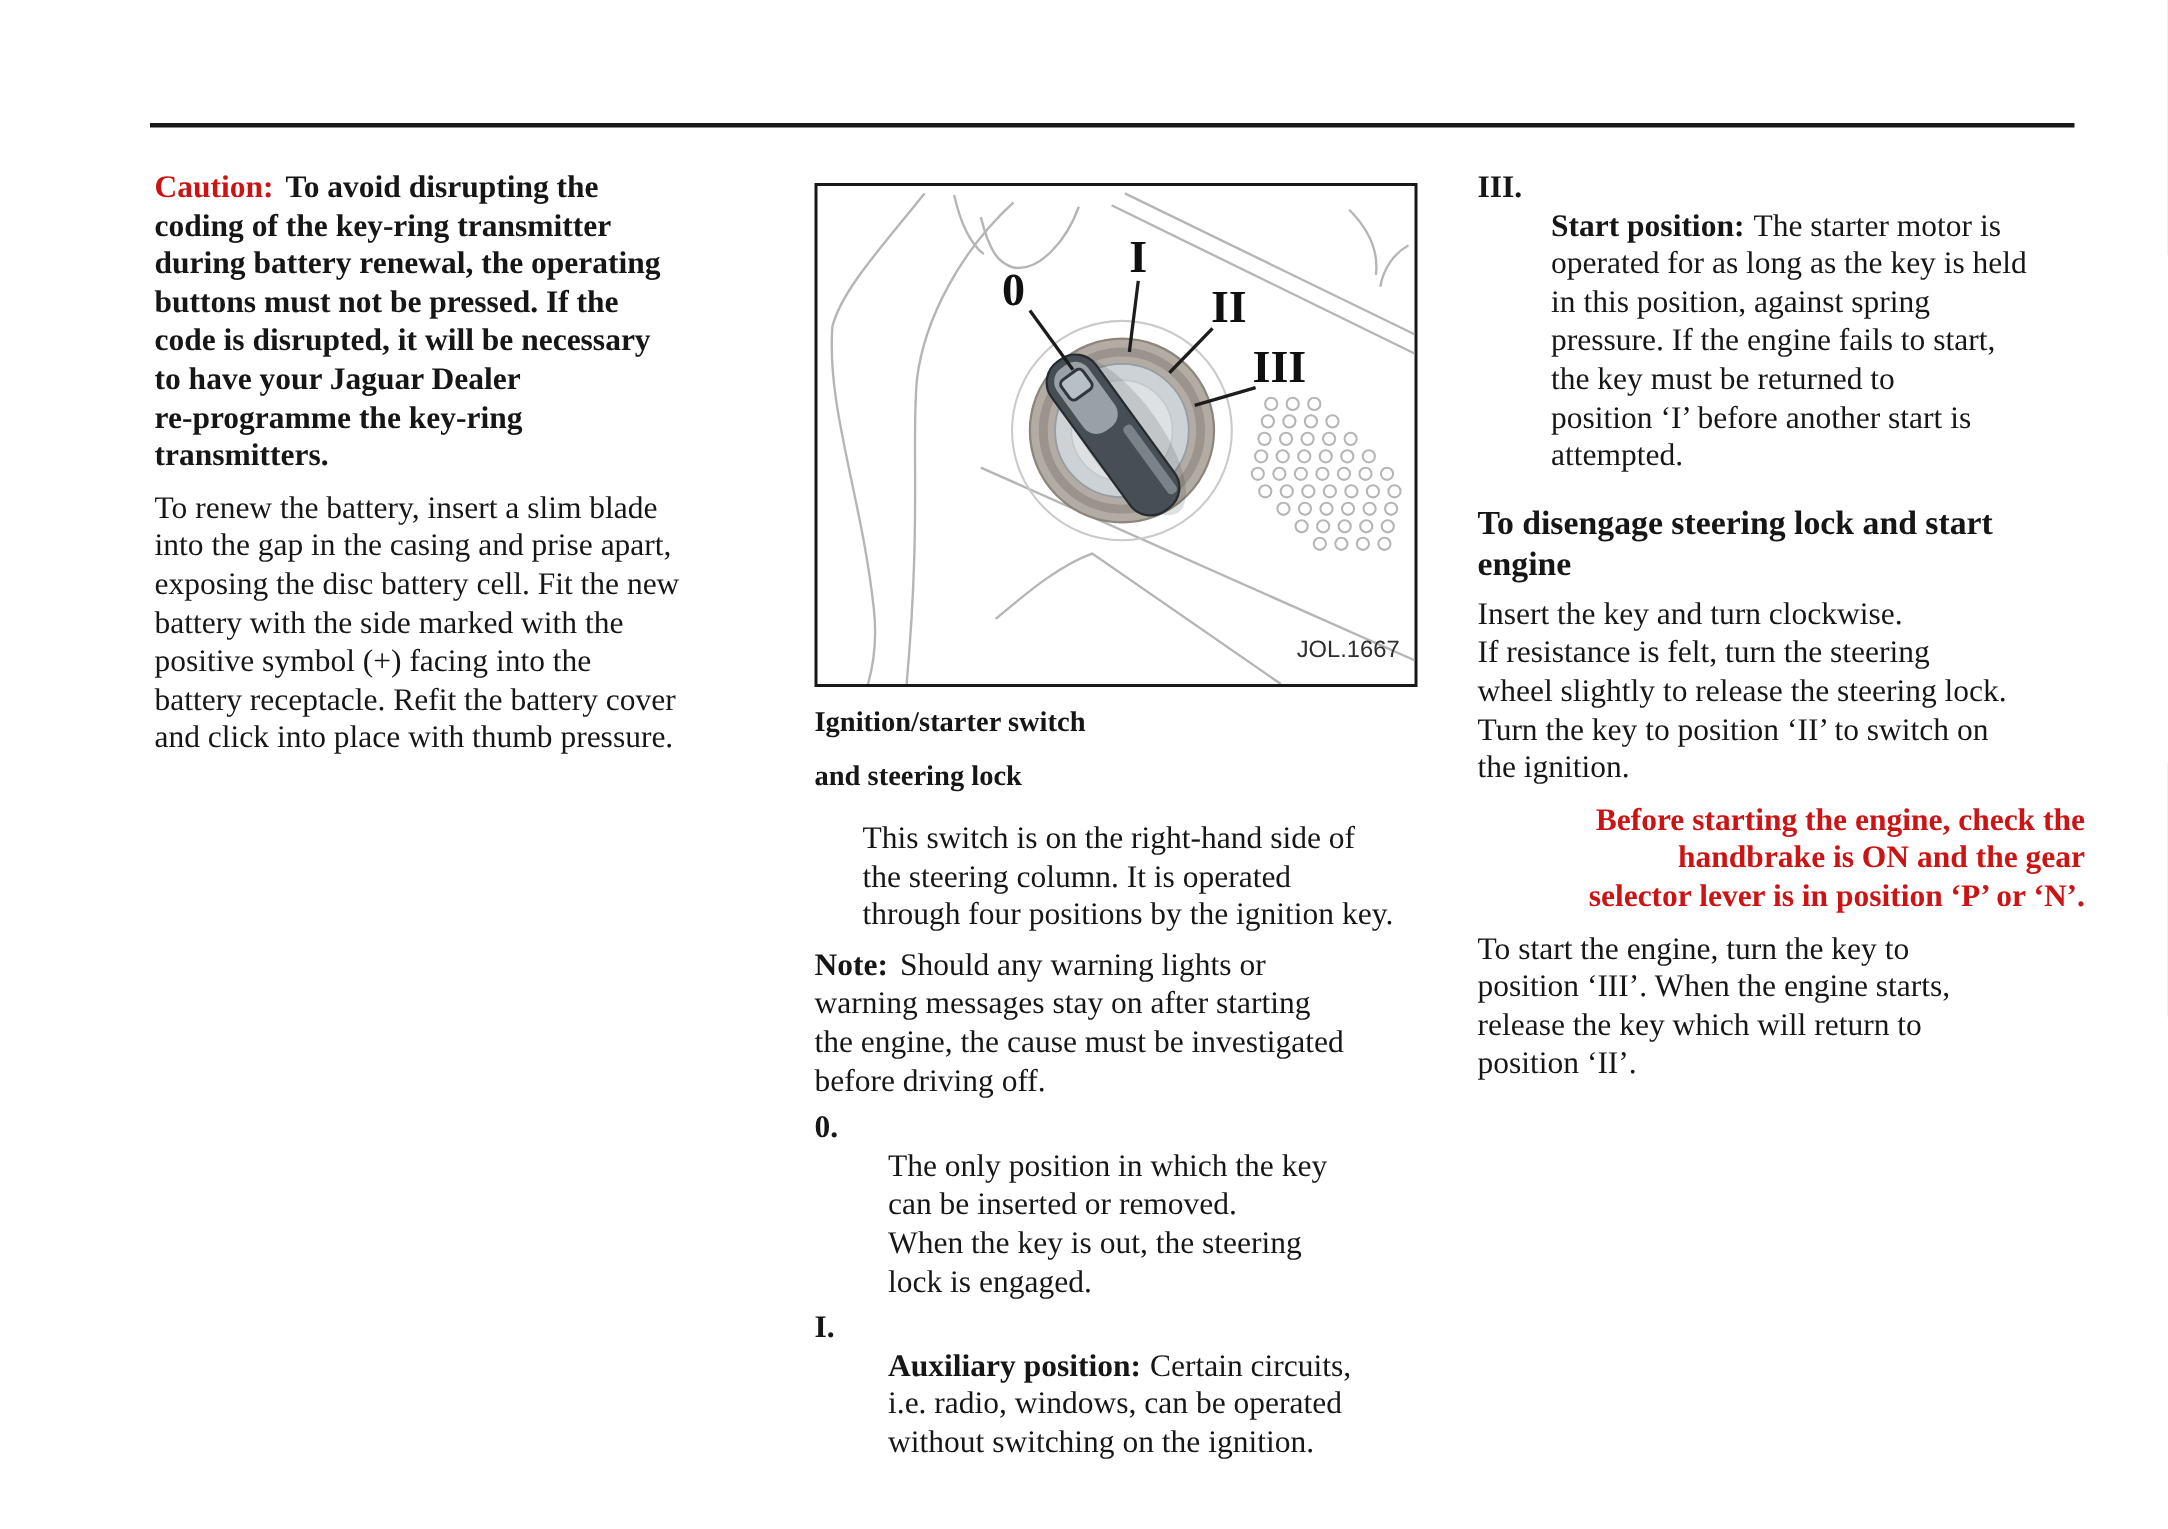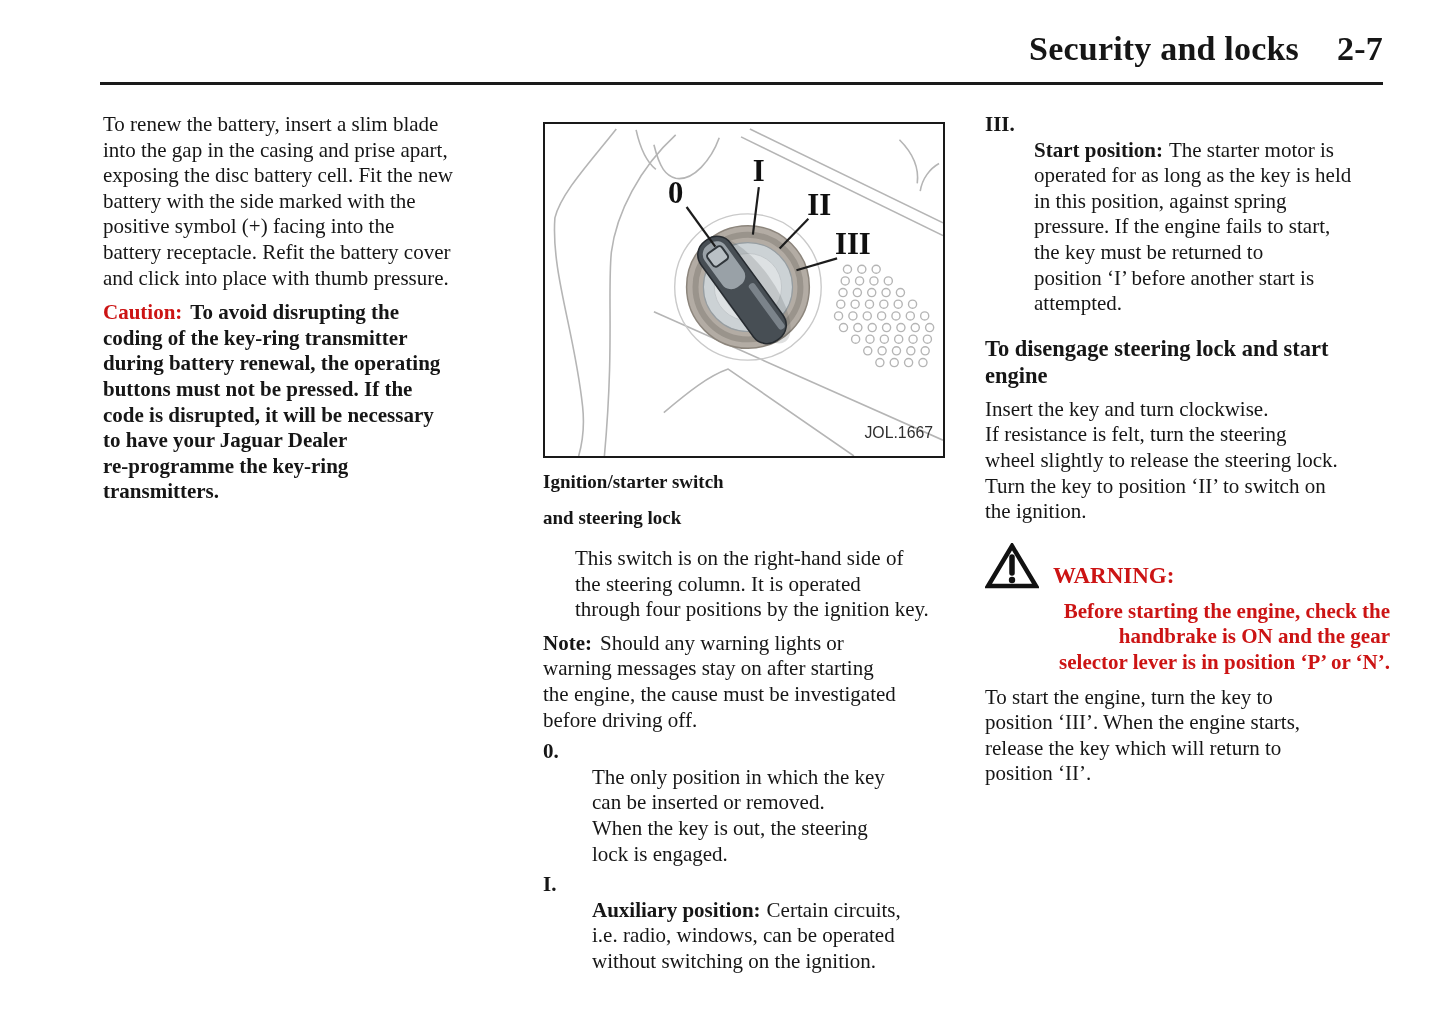--- a/index.html
+++ b/index.html
@@ -34,42 +34,38 @@
           border:2px solid #191919;box-sizing:border-box;background:#fff;}
   .figure svg{display:block;width:100%;height:100%;}
   .fig-label{font-family:"Liberation Serif",serif;font-weight:bold;font-size:31px;fill:#101010;}
   .fig-caption{font-family:"Liberation Sans",sans-serif;font-size:16px;fill:#2e2e2e;}
 </style>
 </head>
 <body>
 
 <div class="page">
 
-  <div class="header">
-    <span>Security and locks</span>
-    <span>2-7</span>
-  </div>
   <div class="rule"></div>
 
   <div class="col col-left">
-    <p>To renew the battery, insert a slim blade
-into the gap in the casing and prise apart,
-exposing the disc battery cell. Fit the new
-battery with the side marked with the
-positive symbol (+) facing into the
-battery receptacle. Refit the battery cover
-and click into place with thumb pressure.</p>
     <p><span class="lead red" style="color: rgb(204, 20, 20);">Caution:</span><span class="bold">To avoid disrupting the
 coding of the key-ring transmitter
 during battery renewal, the operating
 buttons must not be pressed. If the
 code is disrupted, it will be necessary
 to have your Jaguar Dealer
 re-programme the key-ring
 transmitters.</span></p>
+    <p>To renew the battery, insert a slim blade
+into the gap in the casing and prise apart,
+exposing the disc battery cell. Fit the new
+battery with the side marked with the
+positive symbol (+) facing into the
+battery receptacle. Refit the battery cover
+and click into place with thumb pressure.</p>
   </div>
 
   <div class="figure">
     <svg viewBox="0 0 402 336" preserveAspectRatio="none">
 
       <g fill="none" stroke="#b5b5b5" stroke-width="1.6">
         <path d="M 72,5 C 46,38 16,70 10,95 C 6,150 30,210 38,286 C 40,305 38,322 34,336"></path>
         <path d="M 132,11 C 96,44 72,90 67,130 C 63,172 70,225 60,336"></path>
         <path d="M 110,21 C 116,45 122,52 132,55 C 150,58 168,36 176,14"></path>
         <path d="M 92,6 C 96,24 102,38 112,46"></path>
@@ -197,28 +193,20 @@
     </div>
 
     <h3 class="subheading">To disengage steering lock and start
 engine</h3>
     <p>Insert the key and turn clockwise.
 If resistance is felt, turn the steering
 wheel slightly to release the steering lock.
 Turn the key to position ‘II’ to switch on
 the ignition.</p>
 
-    <div class="warn-head">
-      <svg width="54" height="46" viewBox="0 0 54 46">
-        <polygon points="27,3 51,43 3,43" fill="#ffffff" stroke="#111111" stroke-width="4.5" stroke-linejoin="miter"></polygon>
-        <path d="M 27,14 L 27,30" stroke="#111111" stroke-width="5.5" stroke-linecap="round" fill="none"></path>
-        <circle cx="27" cy="37" r="3.2" fill="#111111"></circle>
-      </svg>
-      <span class="warn-label red" style="color: rgb(204, 20, 20);">WARNING:</span>
-    </div>
     <p class="warn-text red" style="color: rgb(204, 20, 20); text-align: right;">Before starting the engine, check the
 handbrake is ON and the gear
 selector lever is in position ‘P’ or ‘N’.</p>
 
     <p class="start-body">To start the engine, turn the key to
 position ‘III’. When the engine starts,
 release the key which will return to
 position ‘II’.</p>
   </div>
 

